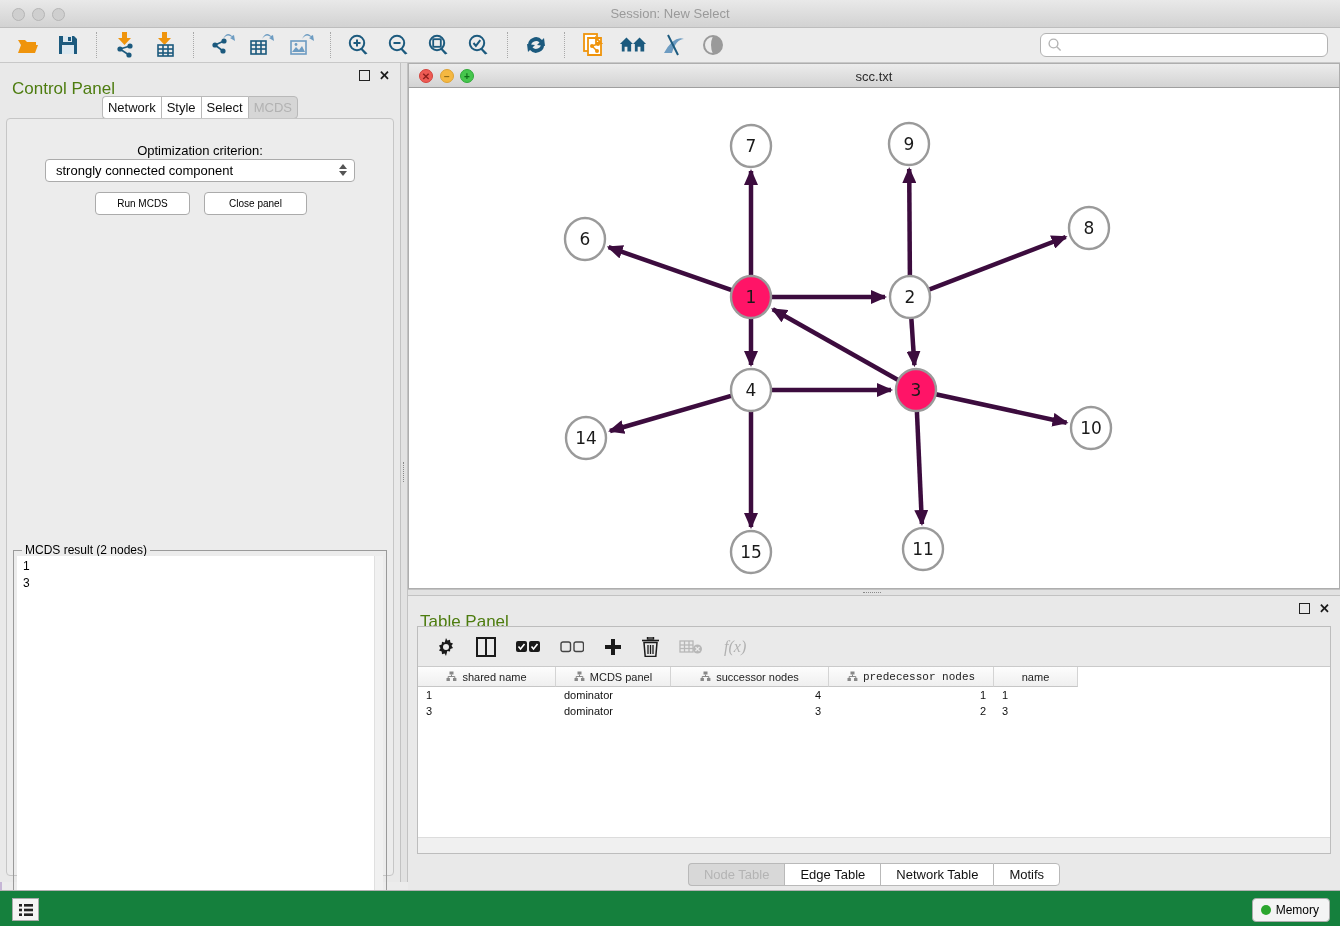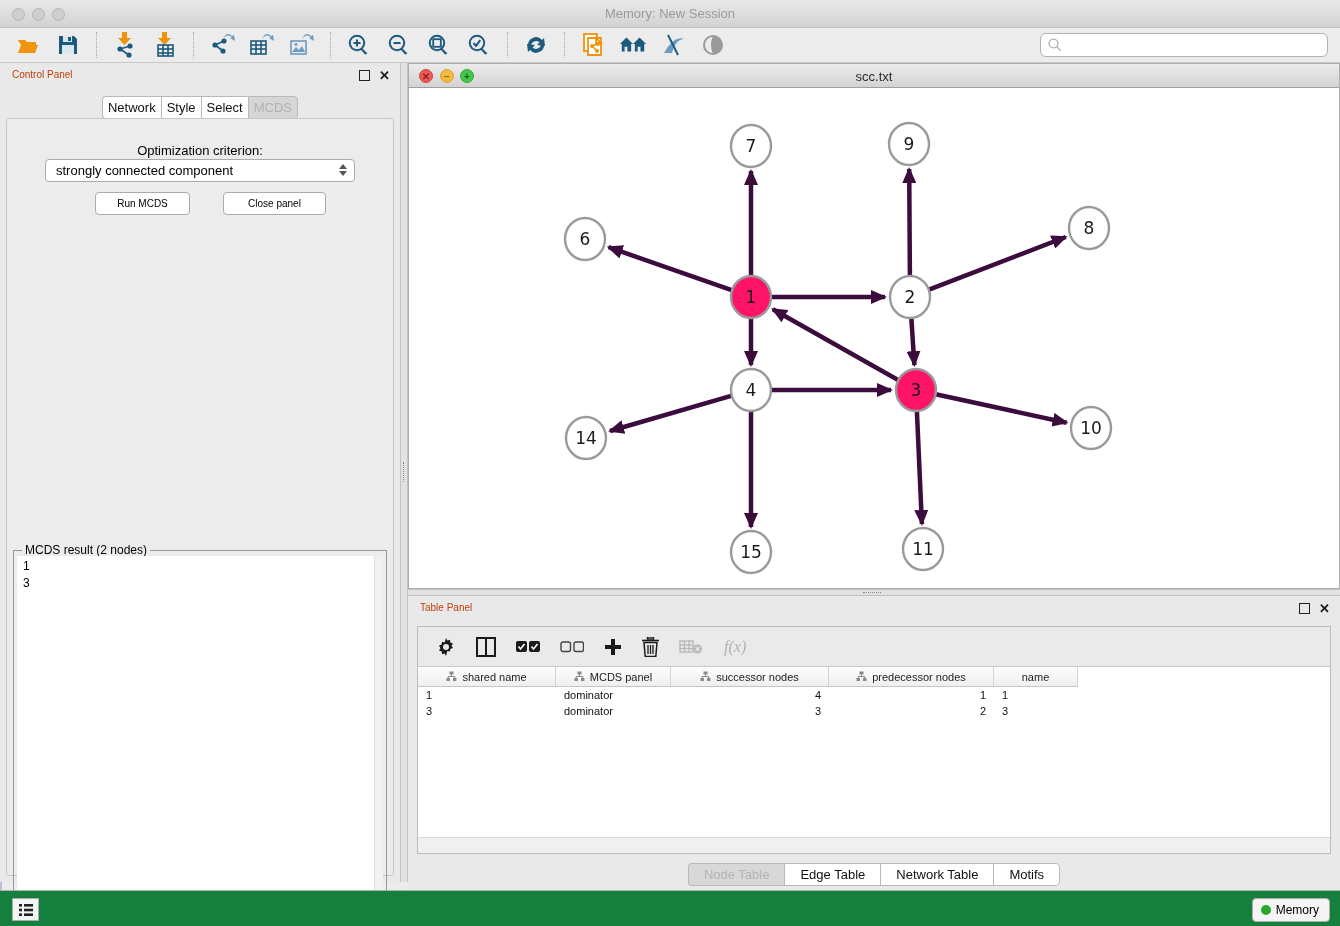--- a/index.html
+++ b/index.html
@@ -26,21 +26,21 @@
     background:#fff; border:1px solid #b3b3b3; border-radius:6px;
     display:flex; align-items:center; padding-left:6px; }
   #search-box svg { opacity:.55; }
   #search-input { border:none; outline:none; flex:1; height:18px; font-size:12px;
     background:transparent; }
 
   
   #control-panel { position:absolute; left:0; top:63px; width:400px; height:819px;
     background:#e9e9e9; }
   .panel-header { height:26px; position:relative; }
-  .panel-title { position:absolute; left:12px; top:6px; font-size:10px; color:#c2410c; }
+  .panel-title { position:absolute; left:12px; top:16px; font-size:17px; color:#4d7c0f; }
   .panel-icons { position:absolute; right:10px; top:5px; display:flex; gap:9px;
     font-size:13px; color:#1a1a1a; }
   .float-glyph { width:11px; height:11px; border:1.5px solid #222; display:inline-block; margin-top:2px; }
   .x-glyph { font-weight:bold; font-size:13px; }
 
   .cp-tabs { position:absolute; left:0; top:33px; width:100%; display:flex; justify-content:center; }
   .cp-tab { font-size:13px; padding:3px 5px; background:#fff; border:1px solid #b9b9b9;
     border-right:none; color:#111; }
   .cp-tab:first-child { border-radius:4px 0 0 4px; }
   .cp-tab:last-child { border-right:1px solid #b9b9b9; border-radius:0 4px 4px 0; }
@@ -53,21 +53,21 @@
     background:#fff; border:1px solid #ababab; border-radius:4px; font-size:13px;
     display:flex; align-items:center; padding-left:10px; }
   .updown { position:absolute; right:7px; top:4px; display:flex; flex-direction:column; gap:2px; }
   .updown i { width:0; height:0; border-left:4px solid transparent; border-right:4px solid transparent; }
   .updown .up { border-bottom:5px solid #555; }
   .updown .dn { border-top:5px solid #555; }
   .cp-btn { position:absolute; top:73px; height:23px; background:#fff;
     border:1px solid #ababab; border-radius:4px; font-size:10px; text-align:center;
     line-height:21px; }
   #run-btn { left:88px; width:95px; }
-  #close-btn { left:197px; width:103px;margin-left:19px; }
+  #close-btn { left:197px; width:103px; }
 
   #result-box { position:absolute; left:6px; top:431px; width:374px; height:377px;
     border:1px solid #9a9a9a; }
   #result-legend { position:absolute; left:8px; top:-8px; background:#ececec;
     font-size:12px; padding:0 3px; }
   #result-text { position:absolute; left:3px; top:5px; right:3px; bottom:3px;
     background:#fff; font-size:12px; line-height:17px; padding:2px 0 0 6px;
     white-space:pre; overflow:hidden; }
   #result-scroll { position:absolute; right:3px; top:5px; width:9px; bottom:3px;
     background:#f1f1f1; border-left:1px solid #e0e0e0; }
@@ -137,21 +137,21 @@
 </style>
 </head>
 <body>
 
 <div id="frame"></div>
 
 <div id="titlebar">
   <span class="tl-dot" style="left:12px"></span>
   <span class="tl-dot" style="left:32px"></span>
   <span class="tl-dot" style="left:52px"></span>
-  <div class="title">Memory: New Session</div>
+  <div class="title">Session: New Select</div>
 </div>
 
 <div id="toolbar">
   <div id="tb-groups" style="display:flex;align-items:center;">
       <div class="tb-group">
         <div class="tb-btn">
           <svg width="24" height="22" viewBox="0 0 24 22">
             <path d="M2 6 h7 l2 2 h9 v3 H5 Z" fill="#ef940c"></path>
             <path d="M5 11 h17 l-3 8 H2 Z" fill="#ef940c"></path>
           </svg>
@@ -519,21 +519,21 @@
           </div>
           <div class="th-cell" style="width: 158px;">
             <svg width="11" height="11" viewBox="0 0 11 11">
               <rect x="3.5" y="0.5" width="4" height="3" fill="#888"></rect>
               <rect x="0.5" y="7" width="3.4" height="3" fill="#888"></rect>
               <rect x="7" y="7" width="3.4" height="3" fill="#888"></rect>
               <path d="M5.5 3.5 v2 M2.2 7 v-1.5 h6.6 V7" stroke="#888" fill="none"></path>
             </svg>
             <span>successor nodes</span>
           </div>
-          <div class="th-cell" style="width: 165px;">
+          <div class="th-cell" style="width: 165px; font-family: Liberation Mono, monospace;">
             <svg width="11" height="11" viewBox="0 0 11 11">
               <rect x="3.5" y="0.5" width="4" height="3" fill="#888"></rect>
               <rect x="0.5" y="7" width="3.4" height="3" fill="#888"></rect>
               <rect x="7" y="7" width="3.4" height="3" fill="#888"></rect>
               <path d="M5.5 3.5 v2 M2.2 7 v-1.5 h6.6 V7" stroke="#888" fill="none"></path>
             </svg>
             <span>predecessor nodes</span>
           </div>
           <div class="th-cell" style="width: 84px;">
             <span>name</span>

